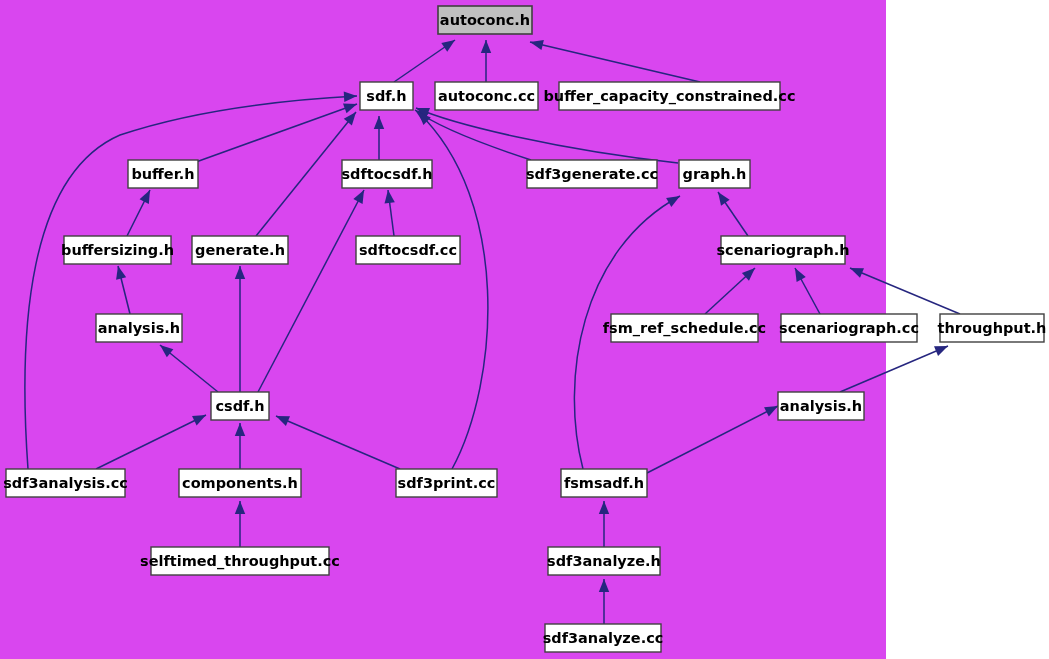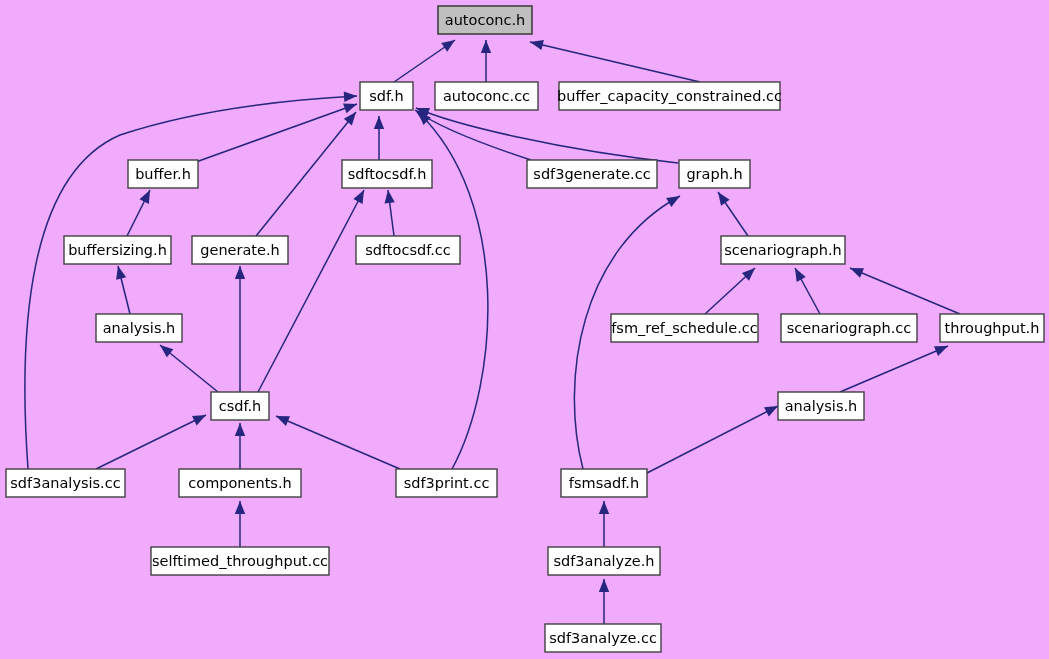--- a/index.html
+++ b/index.html
@@ -8,23 +8,24 @@
     background: #ffffff;
   }
   body {
     width: 1049px;
     height: 659px;
     overflow: hidden;
     font-family: "DejaVu Sans", sans-serif;
   }
   #graph-root {
     position: relative;
-    width: 1049px;
+    width: 886px;
     height: 659px;
-    background: #f0abfc;
+    background: #d946ef;
+    font-weight: bold;
   }
   svg#dep-graph {
     display: block;
     width: 1049px;
     height: 659px;
   }
   .node-box {
     fill: #ffffff;
     stroke: #404040;
     stroke-width: 1.4;

